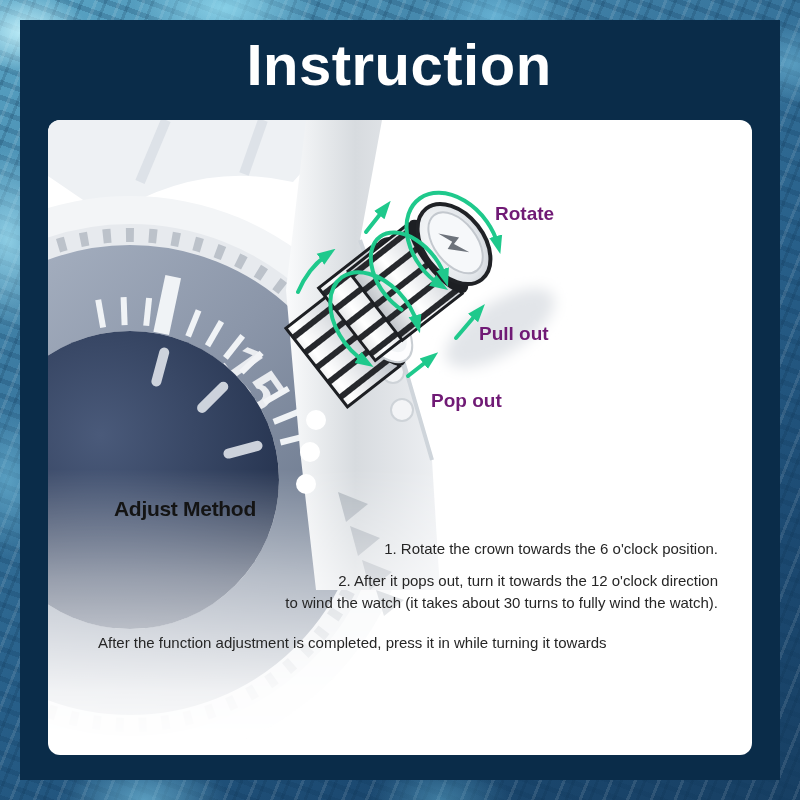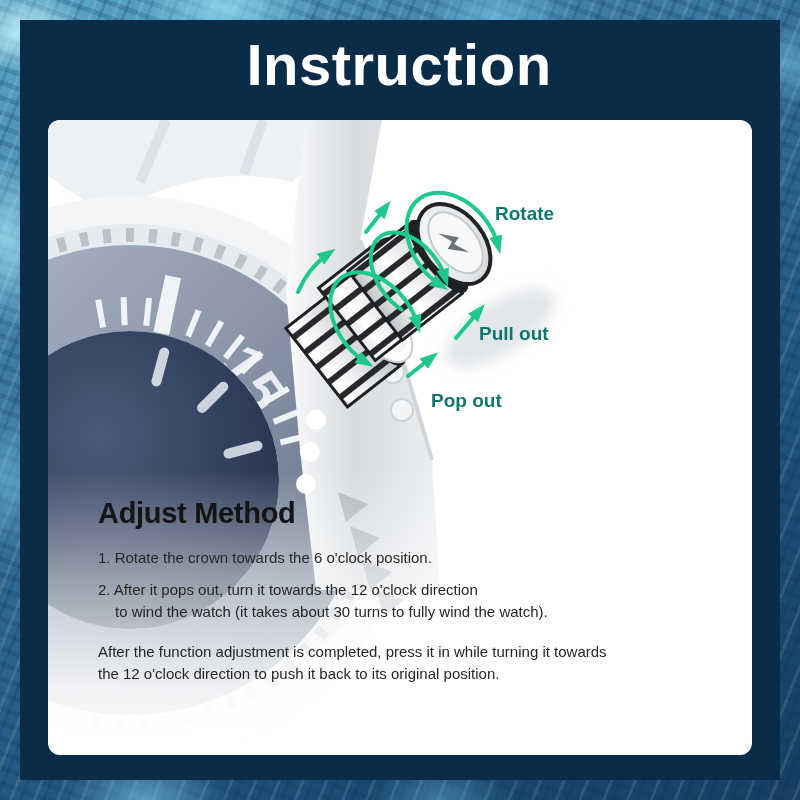--- a/index.html
+++ b/index.html
@@ -34,32 +34,32 @@
     text-align:center; color:#ffffff;
     font-size:58px; font-weight:700; letter-spacing:.5px;
   }
   .card {
     position:absolute; left:28px; top:100px;
     width:704px; height:635px;
     background:#ffffff; border-radius:12px; overflow:hidden;
   }
   .art { position:absolute; left:0; top:0; width:704px; height:635px; }
   .lbl {
-    position:absolute; font-size:19px; font-weight:700; color:#0f766e;
+    position:absolute; font-size:19px; font-weight:700; color:#701a75;
     white-space:nowrap;
   }
   .lbl-rotate { left:447px; top:83px; }
   .lbl-pull   { left:431px; top:203px; }
   .lbl-pop    { left:383px; top:270px; }
   .textblock { position:absolute; left:50px; top:377px; width:620px; color:#262626; }
   .textblock h2 {
-    font-size:29px; font-weight:700; color:#141414;
-    letter-spacing:-.3px; margin-bottom:17px;
-  }
-  .step { font-size:15px; line-height:22px; margin-bottom:10px; }
+    font-size:21px; font-weight:700; color:#141414;
+    letter-spacing:-.3px; margin-bottom:17px;margin-left:16px;
+  }
+  .step { font-size:15px; line-height:22px; margin-bottom:10px;text-align:right; }
   .step .indent { padding-left:17px; }
   .note { font-size:15px; line-height:22px; margin-top:18px; }
 </style>
 </head>
 <body>
 
 <div class="stage">
   <div class="ice"></div>
   <div class="frame">
     <h1 class="title">Instruction</h1>
@@ -225,19 +225,18 @@
         <div class="step">
           <div>1. Rotate the crown towards the 6 o'clock position.</div>
         </div>
         <div class="step">
           <div>2. After it pops out, turn it towards the 12 o'clock direction</div>
           <div class="indent">to wind the watch (it takes about 30 turns to fully wind the watch).</div>
         </div>
 
         <p class="note">
           <span>After the function adjustment is completed, press it in while turning it towards</span><br>
-          <span>the 12 o'clock direction to push it back to its original position.</span>
         </p>
       </div>
 
     </div>
   </div>
 </div>
 
 </body></html>

